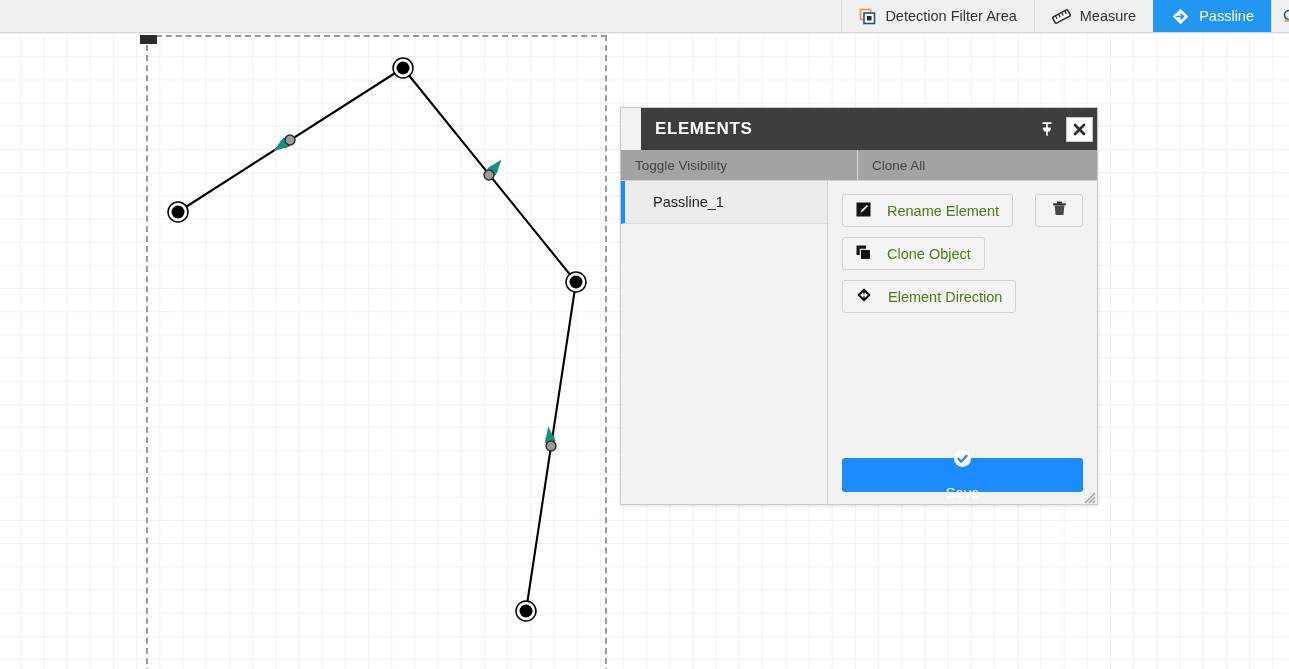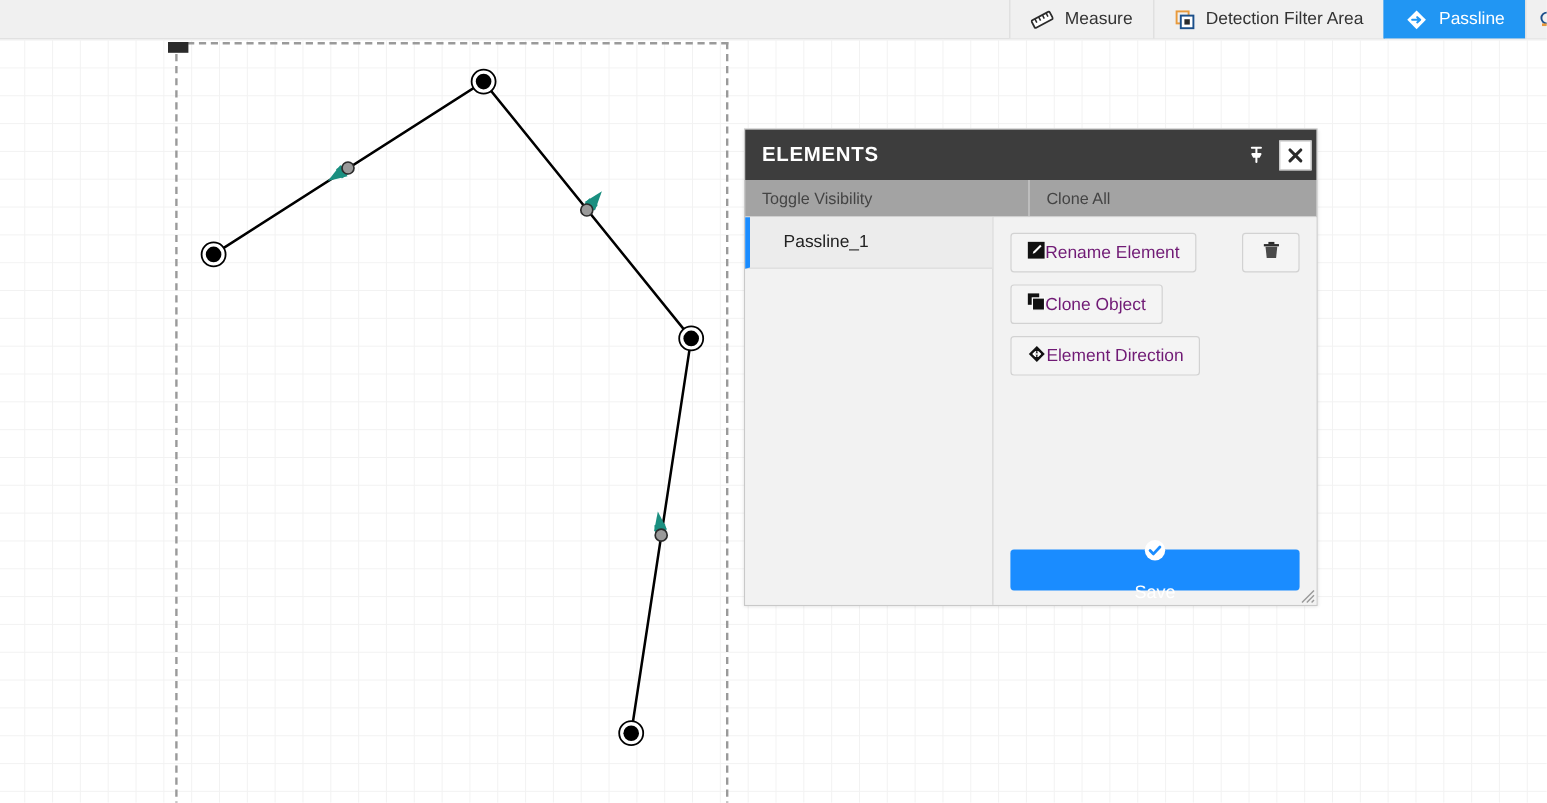--- a/index.html
+++ b/index.html
@@ -127,20 +127,21 @@
     flex-direction: column;
   }
   #panel-header {
     height: 42px;
     background: #3d3d3d;
     display: flex;
     align-items: center;
     padding: 0 4px 0 14px;
     box-sizing: border-box;
     flex: none;
+    margin-left: 20px;
   }
   #panel-title {
     color: #ffffff;
     font-size: 17px;
     font-weight: bold;
     letter-spacing: 0.6px;
     flex: 1;
   }
   #pin-button {
     width: 26px; height: 26px;
@@ -221,24 +222,24 @@
     flex-direction: column;
     gap: 10px;
   }
   .action-btn {
     background: #f4f4f4;
     border: 1px solid #d2d2d2;
     border-radius: 3px;
     height: 33px;
     display: inline-flex;
     align-items: center;
-    gap: 0;
+    gap: 16px;
     padding: 0 13px;
     font-size: 14.5px;
-    color: #701a75;
+    color: #4d7c0f;
     cursor: pointer;
     align-self: flex-start;
     white-space: nowrap;
     box-sizing: border-box;
   }
   #delete-button {
     background: #f4f4f4;
     border: 1px solid #d2d2d2;
     border-radius: 3px;
     width: 48px;
@@ -274,47 +275,47 @@
     height: 13px;
     cursor: nwse-resize;
   }
 </style>
 </head>
 <body>
 
 <div id="topbar">
 
   <div id="tabstrip">
+
+    <div class="tab">
+      <span class="ticon">
+        <svg width="17" height="17" viewBox="0 0 17 17">
+          <rect x="1.5" y="1.5" width="10" height="10" fill="none" stroke="#e89a3c" stroke-width="1.6"></rect>
+          <rect x="5" y="5" width="10.5" height="10.5" fill="#ffffff" stroke="#1b4f8a" stroke-width="1.6"></rect>
+          <rect x="8" y="8" width="4.5" height="4.5" fill="#2b2b2b"></rect>
+        </svg>
+      </span>
+      <span>Detection Filter Area</span>
+    </div>
 
     <div class="tab">
       <span class="ticon">
         <svg width="19" height="17" viewBox="0 0 19 17">
           <g transform="rotate(-28 9.5 8.5)">
             <rect x="1" y="5" width="17" height="7" rx="1" fill="#ffffff" stroke="#2b2b2b" stroke-width="1.5"></rect>
             <line x1="4.5" y1="5" x2="4.5" y2="8.4" stroke="#2b2b2b" stroke-width="1.3"></line>
             <line x1="8" y1="5" x2="8" y2="8.4" stroke="#2b2b2b" stroke-width="1.3"></line>
             <line x1="11.5" y1="5" x2="11.5" y2="8.4" stroke="#2b2b2b" stroke-width="1.3"></line>
             <line x1="15" y1="5" x2="15" y2="8.4" stroke="#2b2b2b" stroke-width="1.3"></line>
           </g>
         </svg>
       </span>
       <span>Measure</span>
     </div>
 
-    <div class="tab">
-      <span class="ticon">
-        <svg width="17" height="17" viewBox="0 0 17 17">
-          <rect x="1.5" y="1.5" width="10" height="10" fill="none" stroke="#e89a3c" stroke-width="1.6"></rect>
-          <rect x="5" y="5" width="10.5" height="10.5" fill="#ffffff" stroke="#1b4f8a" stroke-width="1.6"></rect>
-          <rect x="8" y="8" width="4.5" height="4.5" fill="#2b2b2b"></rect>
-        </svg>
-      </span>
-      <span>Detection Filter Area</span>
-    </div>
-
     <div class="tab active">
       <span class="ticon">
         <svg width="19" height="19" viewBox="0 0 19 19">
           <rect x="4" y="4" width="11" height="11" transform="rotate(45 9.5 9.5)" fill="#ffffff"></rect>
           <path d="M5.8 9.5 H12.2 M10 7.3 L12.5 9.5 L10 11.7" fill="none" stroke="#2196f3" stroke-width="1.7" stroke-linecap="round" stroke-linejoin="round"></path>
         </svg>
       </span>
       <span>Passline</span>
     </div>
 

